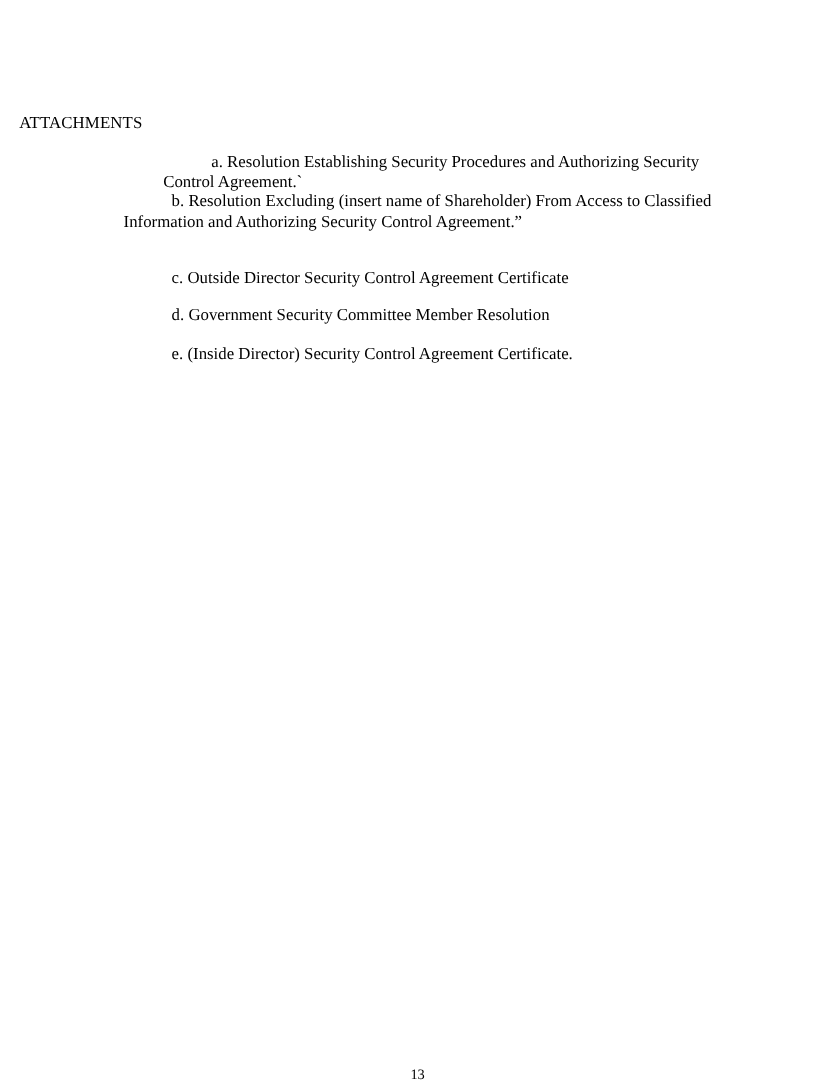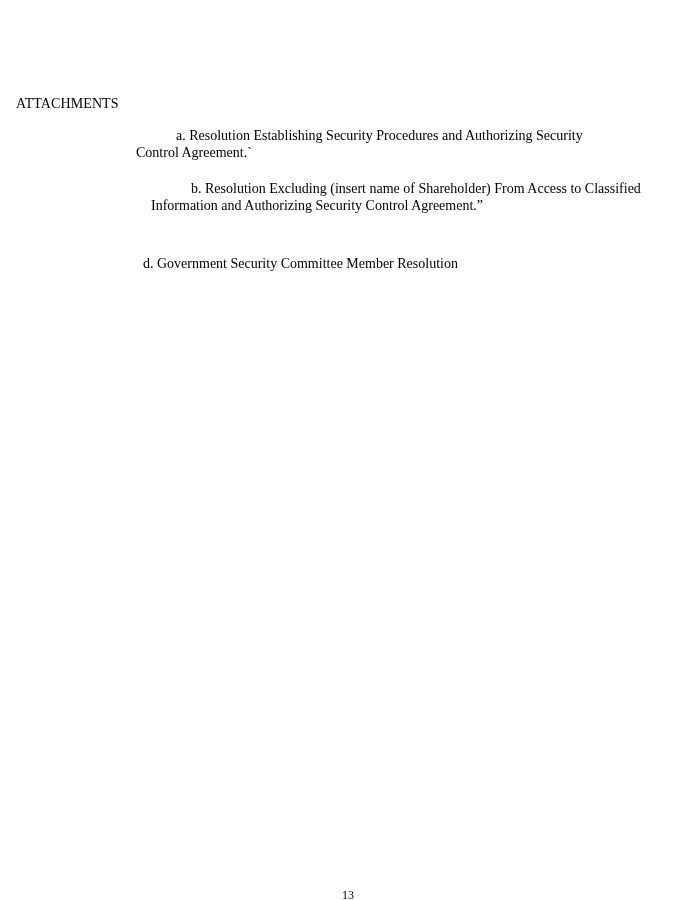--- a/index.html
+++ b/index.html
@@ -58,20 +58,22 @@
   }
 </style>
 </head>
 <body>
 
 <div class="page">
   <div class="heading">ATTACHMENTS</div>
 
   <div class="para" style="top:127px;margin-left:33px;">a.  Resolution Establishing Security Procedures and Authorizing Security Control Agreement.`</div>
 
-  <div class="para" style="top:180px;margin-left:48px;">b.  Resolution Excluding (insert name of Shareholder) From Access to Classified Information and Authorizing Security Control Agreement.”</div>
+  <div class="para" style="top:160px;">b.  Resolution Excluding (insert name of Shareholder) From Access to Classified Information and Authorizing Security Control Agreement.”</div>
 
+  <div class="item" style="top:224px;">c.  Outside Director Security Control Agreement Certificate</div>
 
   <div class="item" style="top:255px;">d.  Government Security Committee Member Resolution</div>
 
+  <div class="item" style="top:287px;">e.  (Inside Director) Security Control Agreement Certificate.</div>
 
   <div class="page-number">13</div>
 </div>
 
 </body></html>

